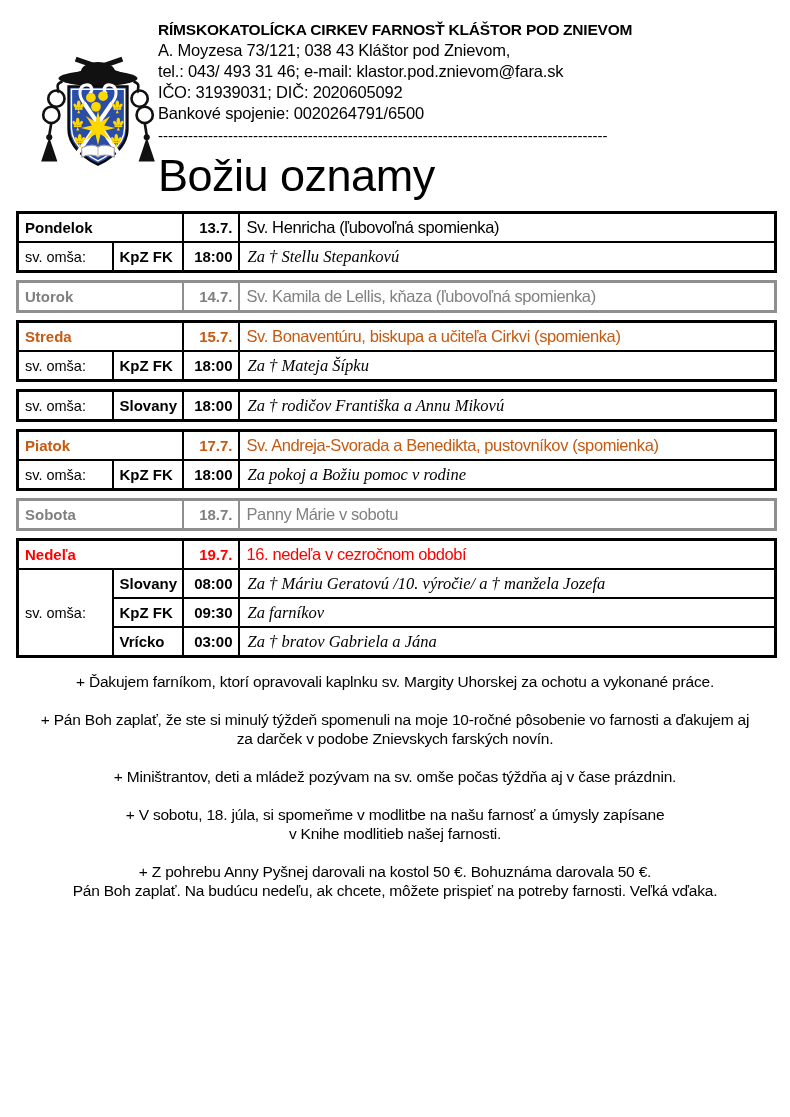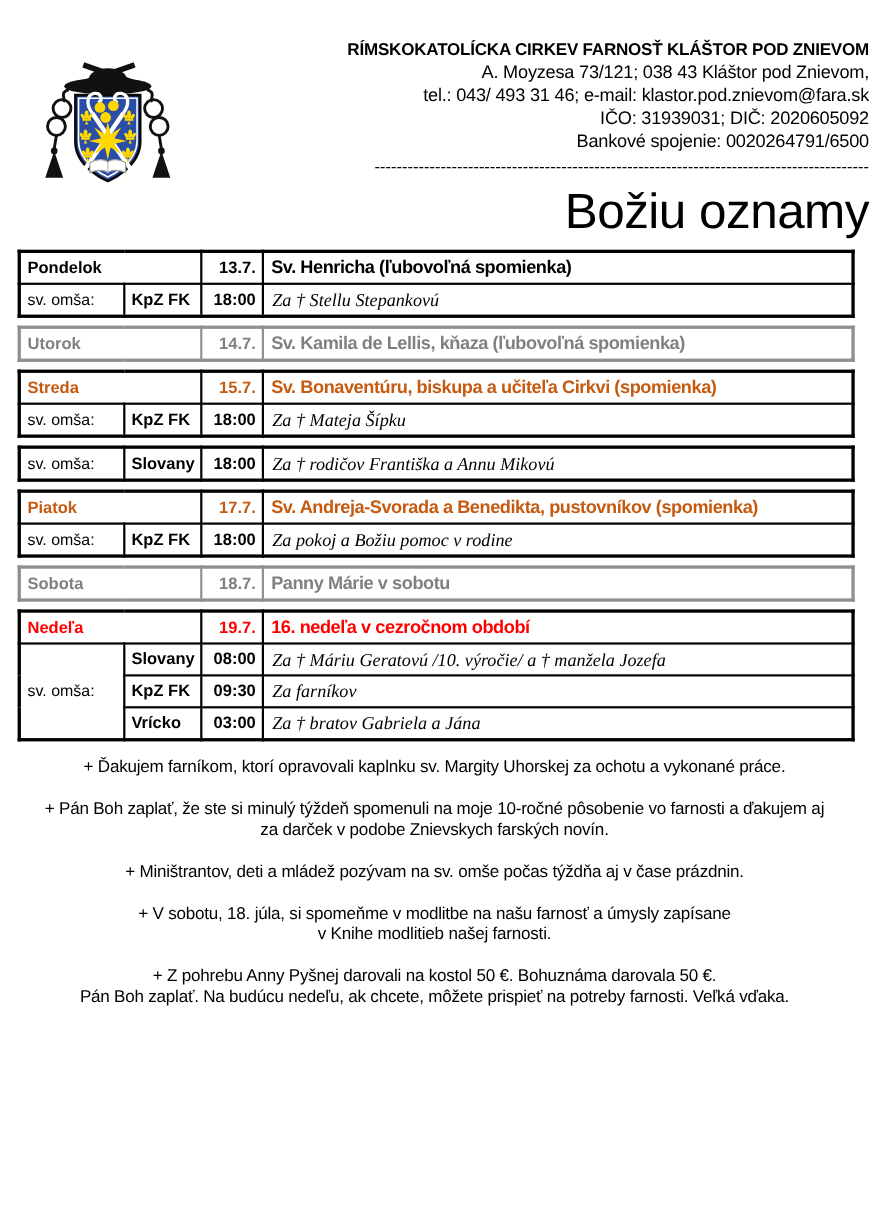--- a/index.html
+++ b/index.html
@@ -1,36 +1,36 @@
 <!DOCTYPE html>
 <html><head>
 <meta charset="utf-8">
 <style>
   html,body{margin:0;padding:0;background:#fff;}
   body{width:790px;height:1117px;font-family:"Liberation Sans",sans-serif;color:#000;overflow:hidden;}
 
   
   .letterhead{position:relative;padding-top:20px;}
   .crest{position:absolute;left:32px;top:54px;width:132px;height:134px;}
-  .lh-text{margin-left:158px;text-align:right;margin-top:16px;}
+  .lh-text{margin-left:158px;text-align:left;}
   .org{font-size:15.5px;font-weight:bold;letter-spacing:-0.2px;line-height:20px;}
   .lh-line{font-size:16.5px;line-height:21px;letter-spacing:-0.2px;}
   .dash-divider{font-size:15px;line-height:18px;margin-top:3px;white-space:nowrap;overflow:hidden;color:#000;}
   .doc-title{font-size:45px;font-weight:400;line-height:1.05;margin-top:7px;letter-spacing:-0.5px;}
 
   
   .schedule{margin-top:12px;}
   table.day-block{border-collapse:collapse;table-layout:fixed;width:761px;margin:0 0 7px 16px;
     --bc:#000; --dc:#000; border:3px solid var(--bc);}
   table.day-block col.w1{width:95px;} table.day-block col.w2{width:70px;}
   table.day-block col.w3{width:56px;} 
   table.day-block td{border:2px solid var(--bc);vertical-align:middle;overflow:hidden;}
   td.day{border-right-width:1px;font-weight:bold;font-size:15px;padding:3px 2px 3px 6px;color:var(--dc);height:21px;}
   td.date{border-left-width:1px;font-weight:bold;font-size:15px;text-align:right;padding:3px 5px 3px 5px;color:var(--dc);}
-  td.feast{font-weight:bold;font-size:16.5px;letter-spacing:-0.4px;padding:3px 4px 3px 7px;color:var(--dc);line-height:1.2;}
+  td.feast{font-weight:normal;font-size:16.5px;letter-spacing:-0.4px;padding:3px 4px 3px 7px;color:var(--dc);line-height:1.2;}
   td.mass-label{border-right-width:1px;font-size:14.5px;color:#000000;padding:3px 2px 3px 6px;height:21px;}
   td.place{border-left-width:1px;border-right:none;font-weight:bold;font-size:15px;padding:3px 0 3px 6px;height:21px;}
   td.time{border-left:none;font-weight:bold;font-size:15px;text-align:right;padding:3px 5px 3px 0;}
   td.intention{font-family:"Liberation Serif",serif;font-style:italic;font-size:16.5px;padding:3px 4px 3px 8px;}
   table.c-gray{--bc:#8f8f8f; --dc:#808080;}
   table.c-orange{--dc:#C55A11;}
   table.c-red{--dc:#FF0000;}
 
   
   .announcements{margin:14px 24px 0 24px;text-align:center;}

